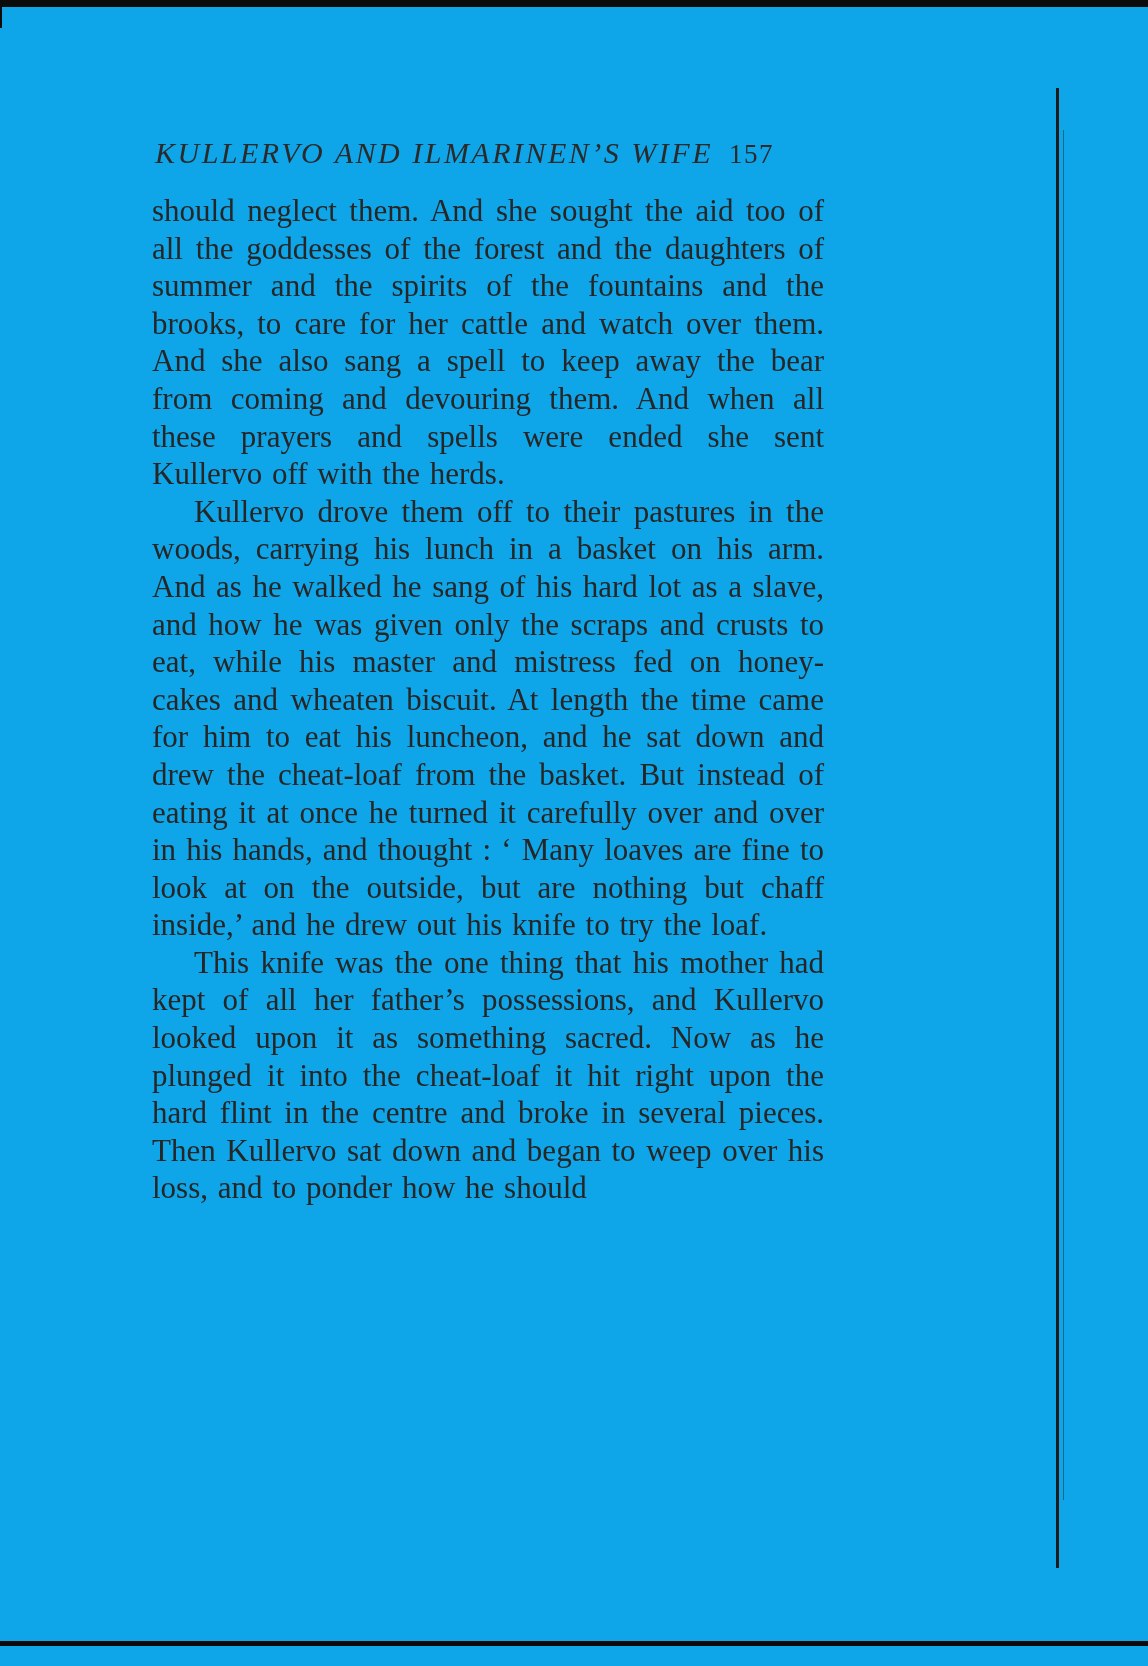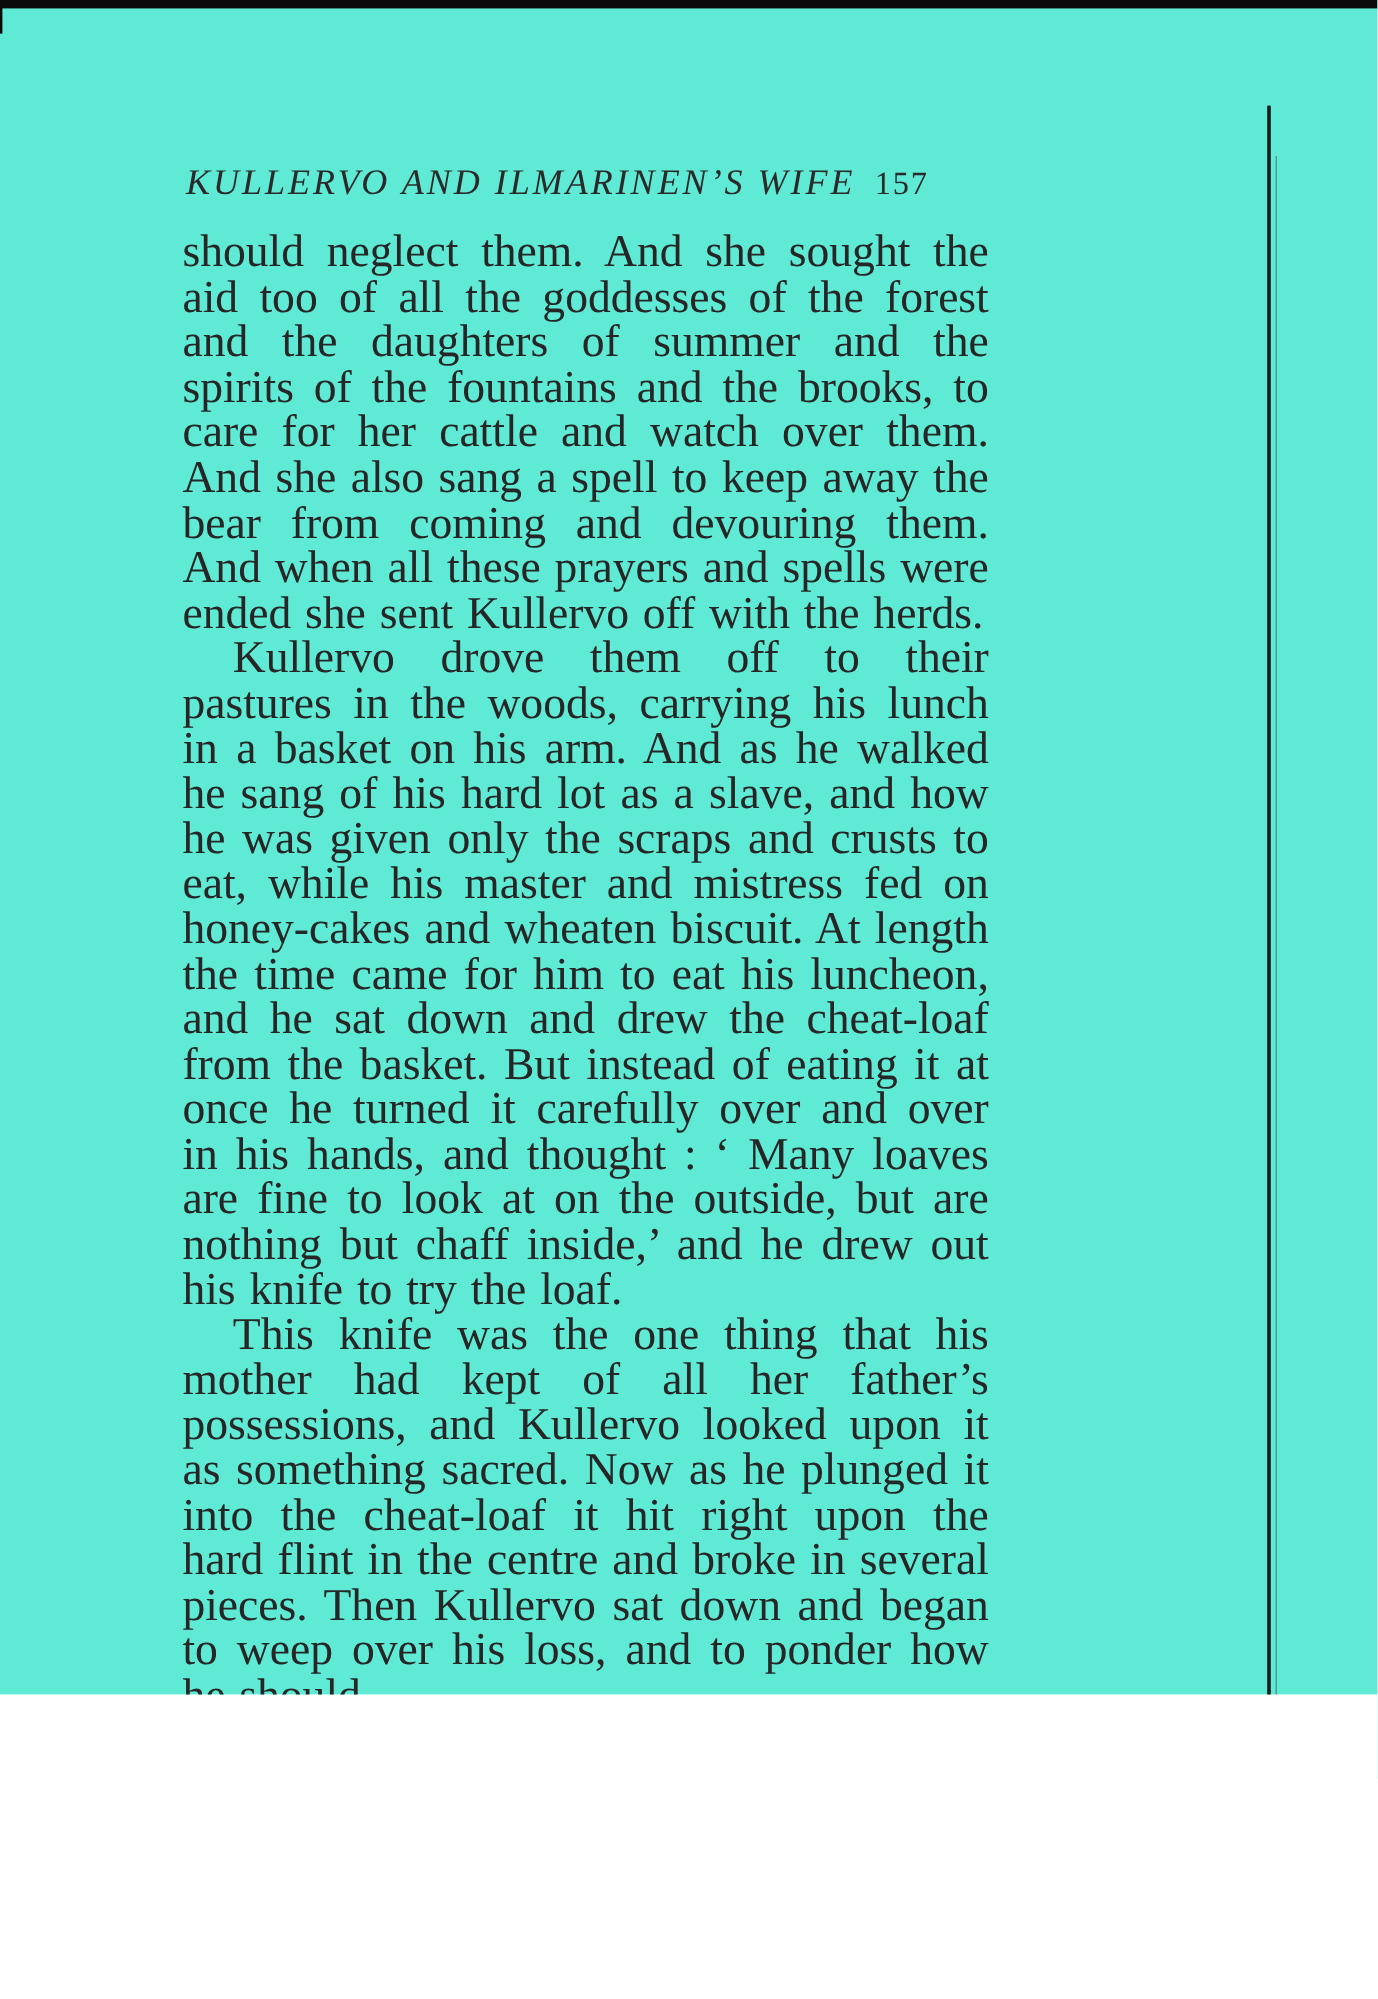--- a/index.html
+++ b/index.html
@@ -8,22 +8,22 @@
     background: #ffffff;
   }
   body {
     width: 1148px;
     height: 1666px;
     font-family: "Liberation Serif", serif;
   }
   .page {
     position: relative;
     width: 1148px;
-    height: 1412px;
-    background: #5eead4;
+    height: 1666px;
+    background: #0ea5e9;
     overflow: hidden;
     color: #242424;
   }
   
   .rule-top {
     position: absolute;
     top: 0; left: 0;
     width: 100%; height: 7px;
     background: #0b0b0b;
   }
@@ -66,21 +66,21 @@
     font-style: normal;
     font-size: 27px;
     letter-spacing: 1.5px;
     margin-left: 16px;
   }
   
   .text {
     position: absolute;
     top: 192px; left: 152px;
     width: 672px;
-    font-size: 38px;
+    font-size: 31px;
     line-height: 37.6px;
     text-align: justify;
     color: #262626;
   }
   .text p {
     margin: 0;
     padding: 0;
     text-indent: 42px;
     word-spacing: 2px;
   }

